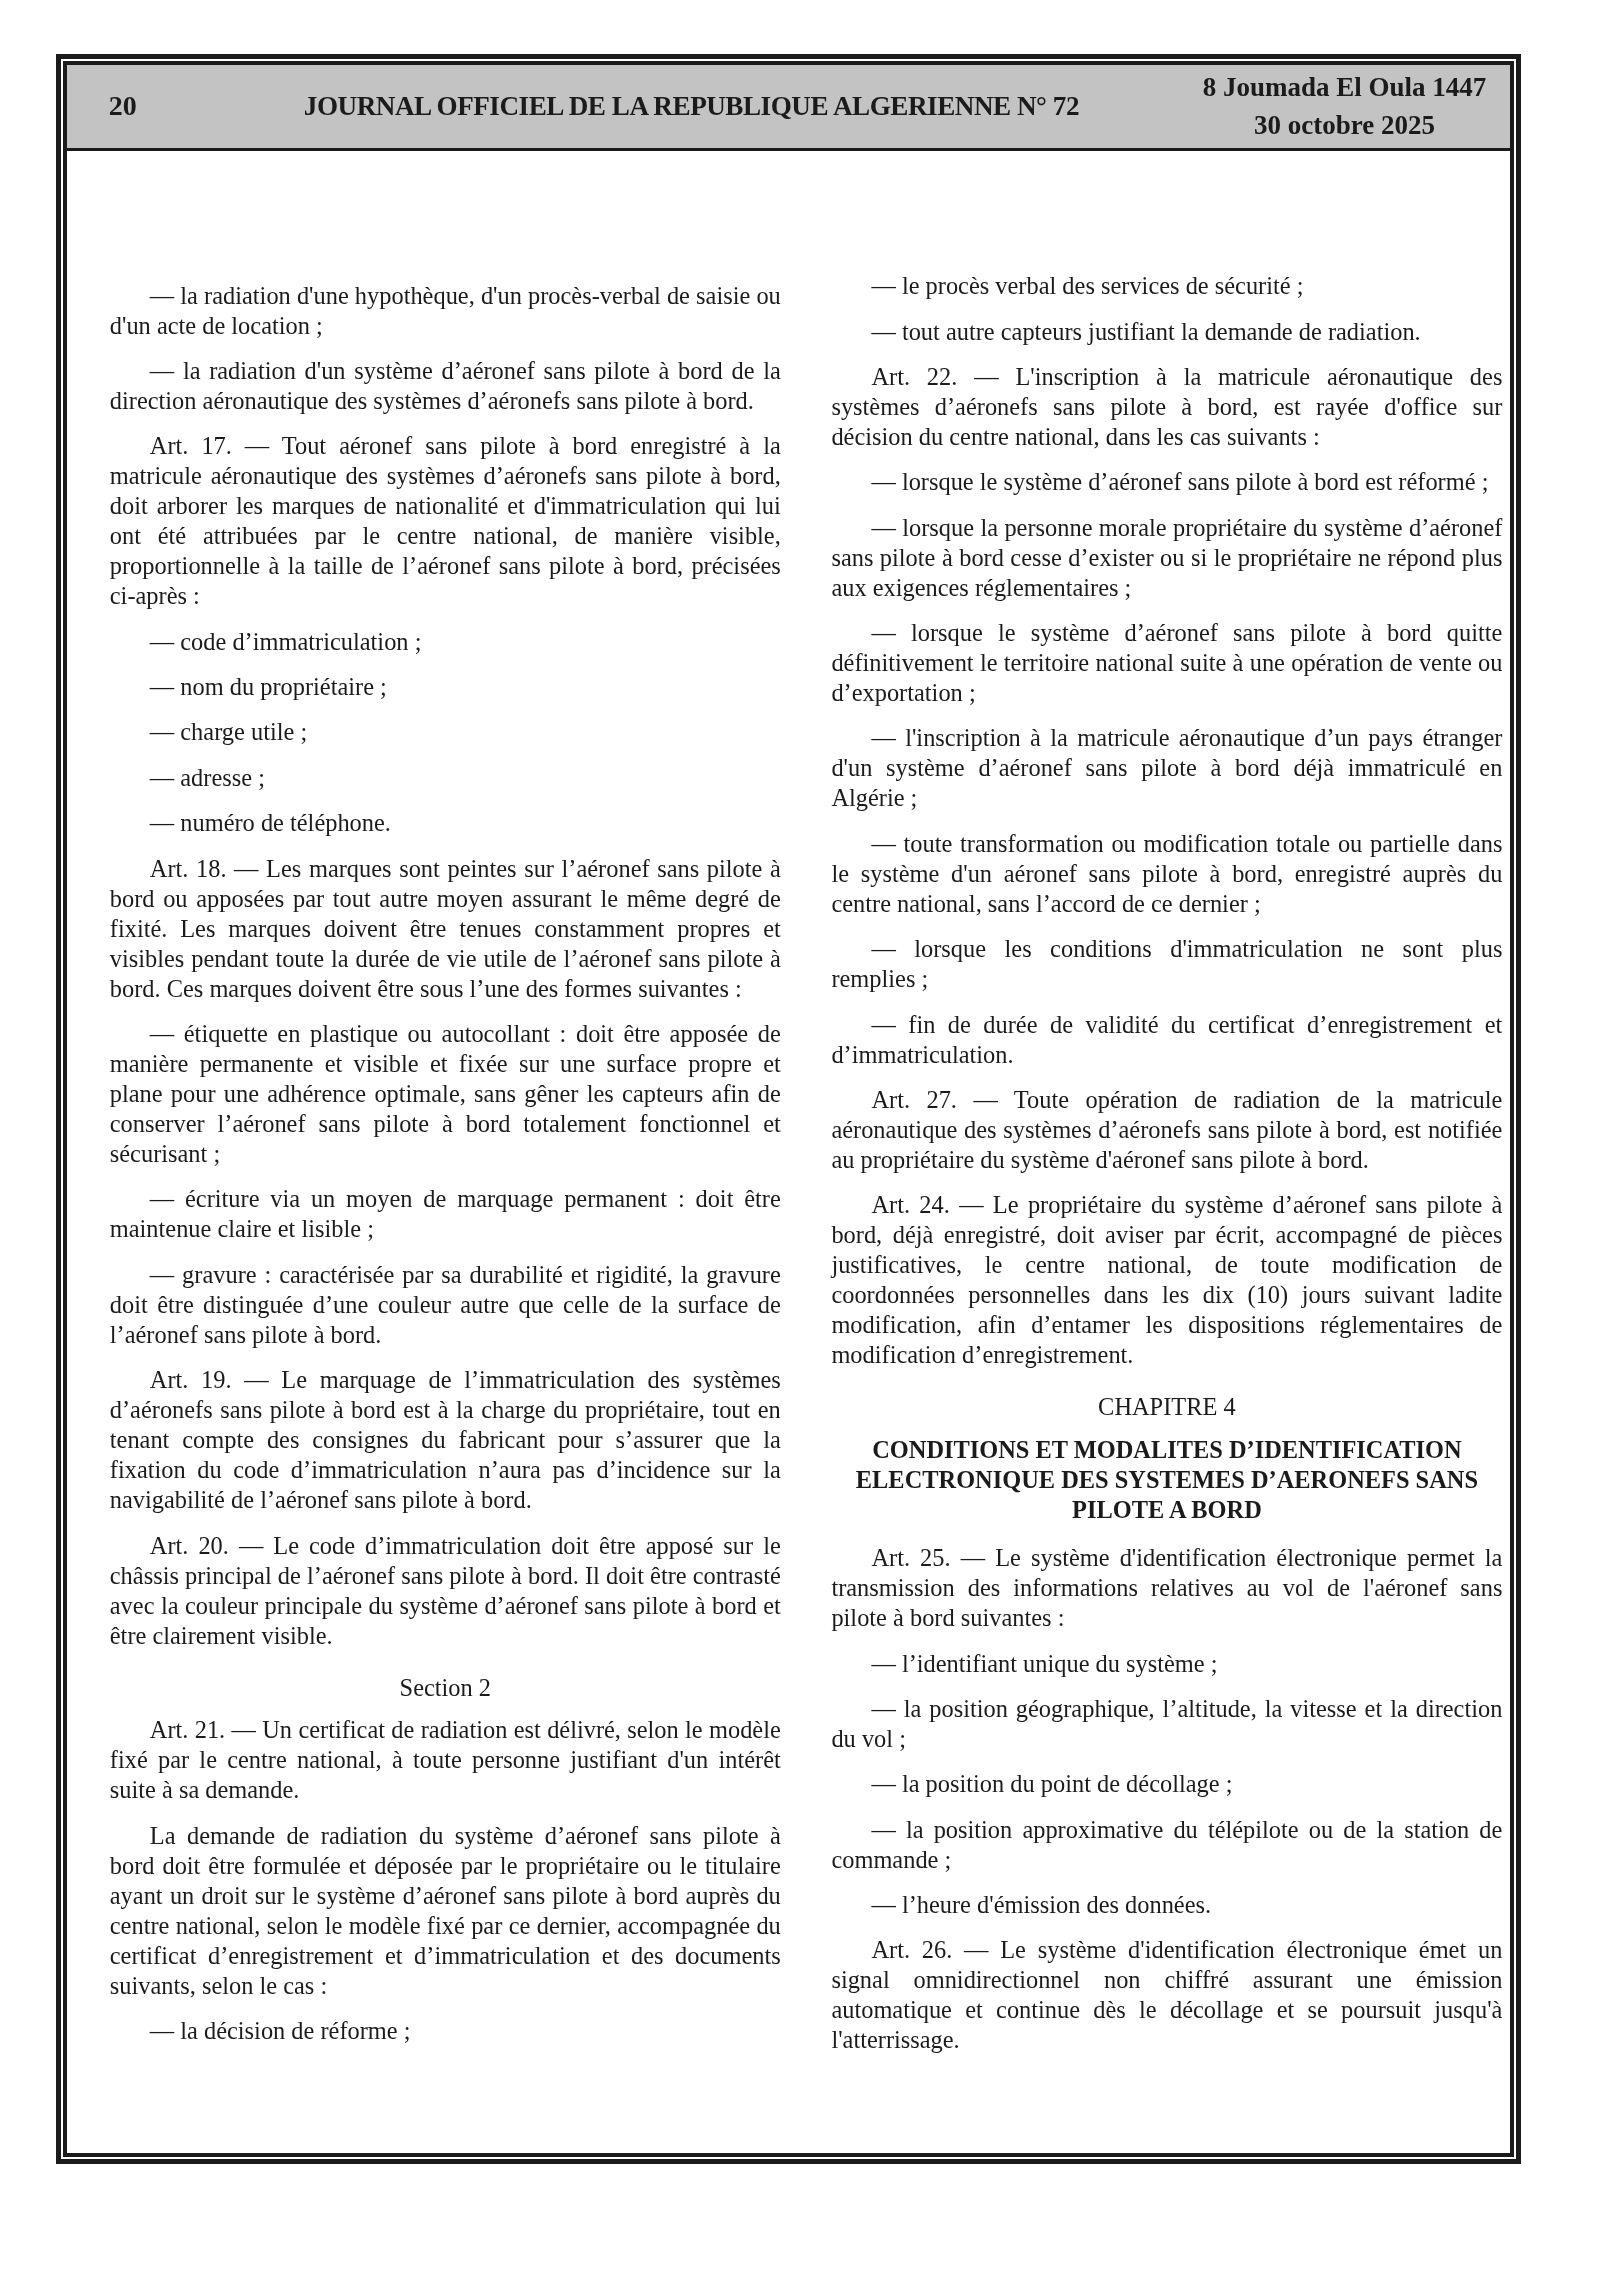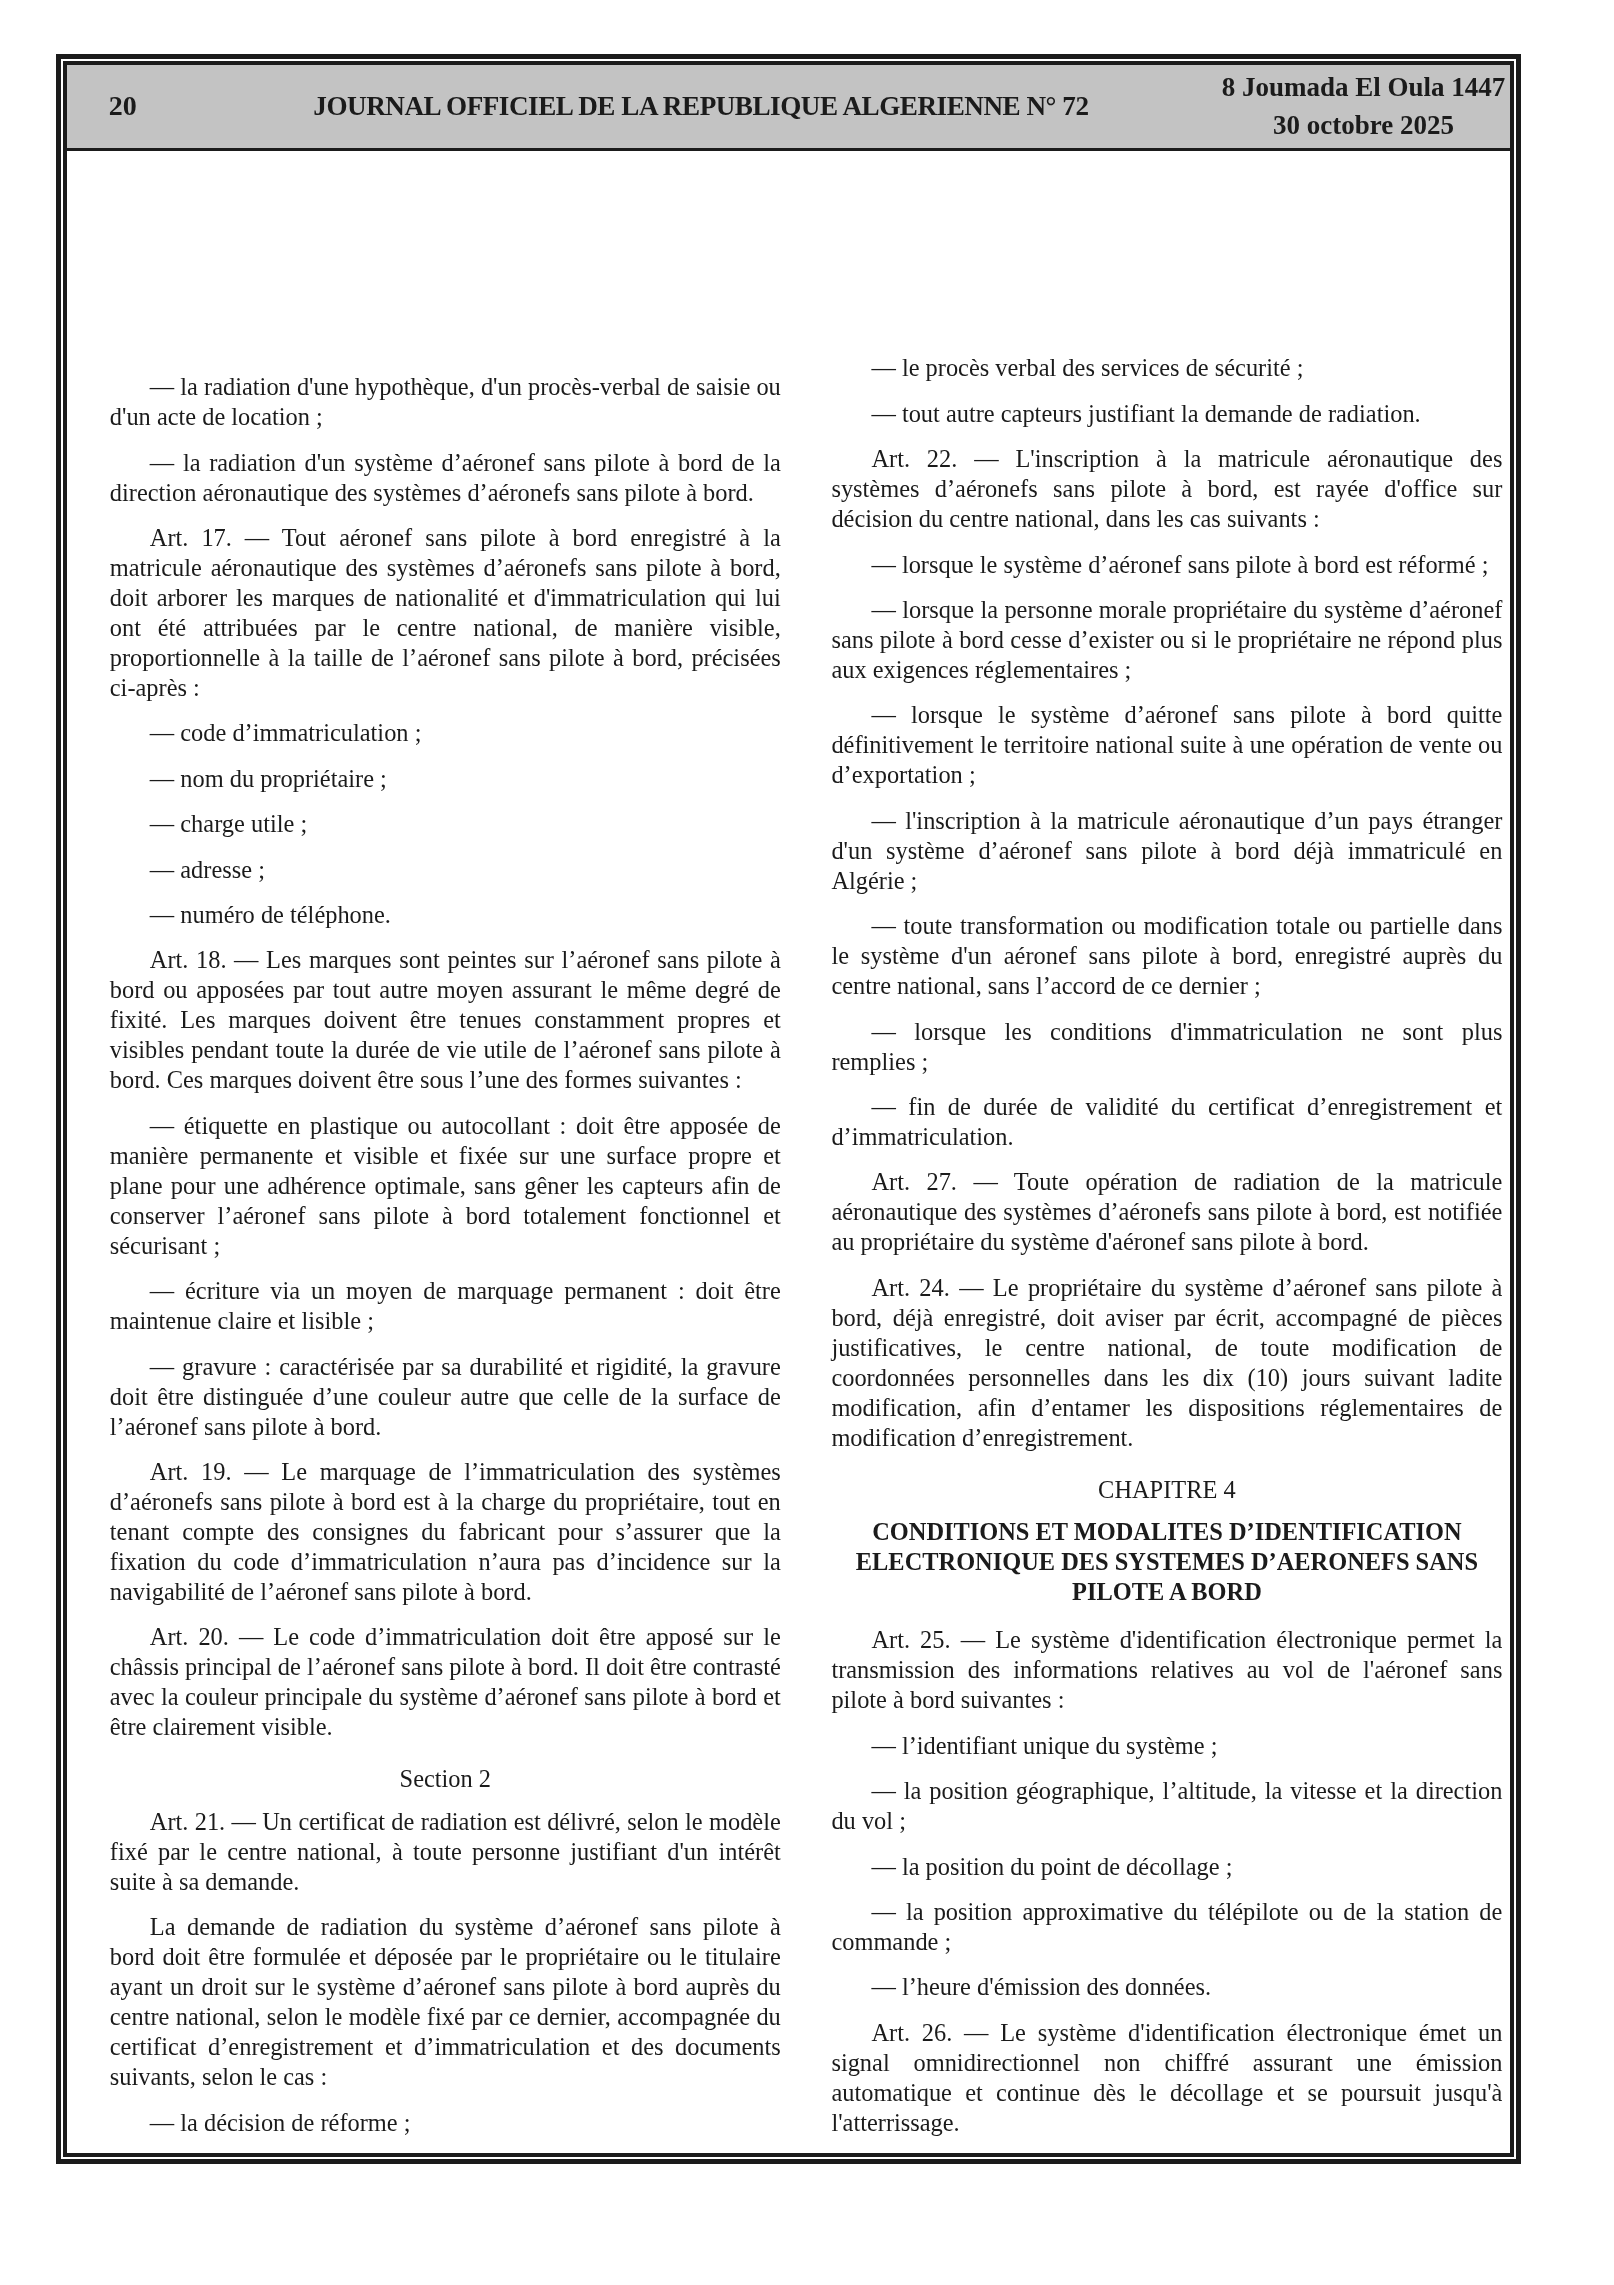--- a/index.html
+++ b/index.html
@@ -12,34 +12,34 @@
     position:absolute;left:56px;top:54px;width:1465px;height:2110px;
     border:5.4px solid #1b1b1b;box-sizing:border-box;padding:1.8px;background:#ffffff;
   }
   .inner{
     border:4.5px solid #1b1b1b;height:100%;box-sizing:border-box;
     display:flex;flex-direction:column;background:#ffffff;
   }
   .band{
     background:#c3c3c3;border-bottom:3.6px solid #1b1b1b;
     display:flex;align-items:center;height:83px;flex:0 0 auto;
-    padding:0 5px 0 42px;box-sizing:content-box;
+    padding:0 24px 0 42px;box-sizing:content-box;
   }
   .pagenum{font-weight:bold;font-size:28px;width:71px;flex:0 0 auto;}
   .title{
     flex:1 1 auto;text-align:center;font-weight:bold;font-size:28px;
     letter-spacing:-0.5px;transform:scaleX(0.97);transform-origin:center;
     white-space:nowrap;
   }
   .dates{
     flex:0 0 auto;text-align:center;font-weight:bold;font-size:27px;
     line-height:1.42;white-space:nowrap;
   }
   .body{
-    flex:1 1 auto;display:flex;align-items:flex-end;
+    flex:1 1 auto;display:flex;align-items:center;
     padding:38px 0 0 43px;overflow:hidden;box-sizing:border-box;
   }
   .col{
     width:671px;flex:0 0 auto;text-align:justify;
     font-size:24.4px;line-height:30px;hyphens:none;
   }
   .divider{
     width:3.6px;flex:0 0 auto;background:#1b1b1b;
     margin:3.6px 25px 45px 22px;
   }

